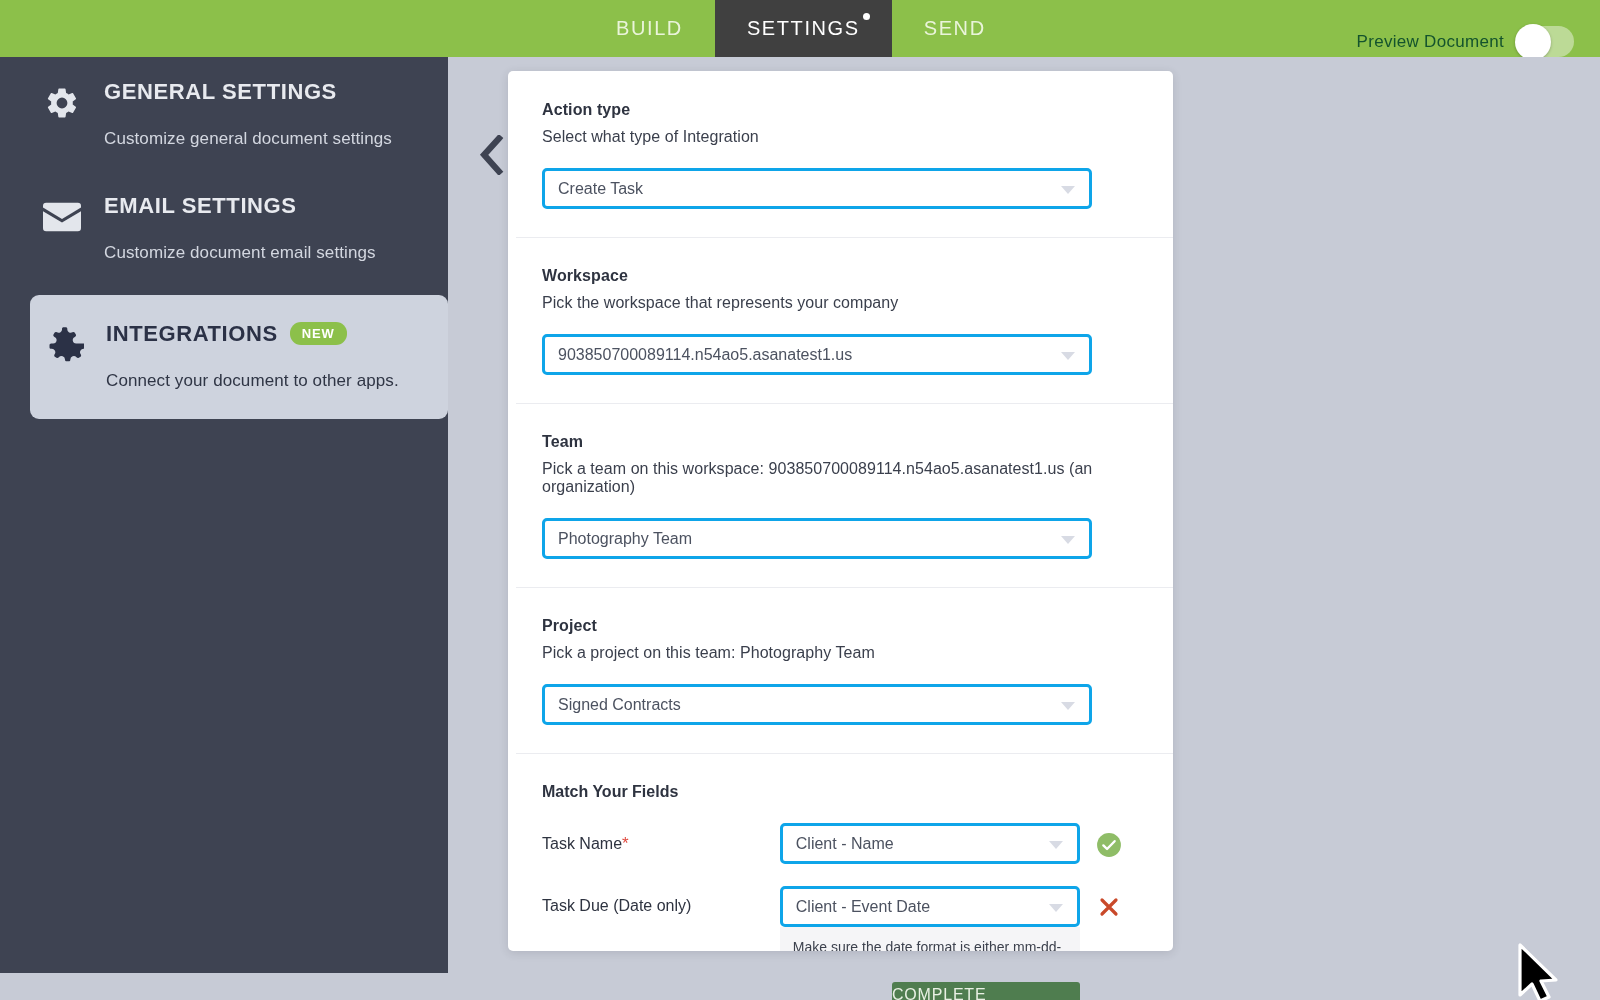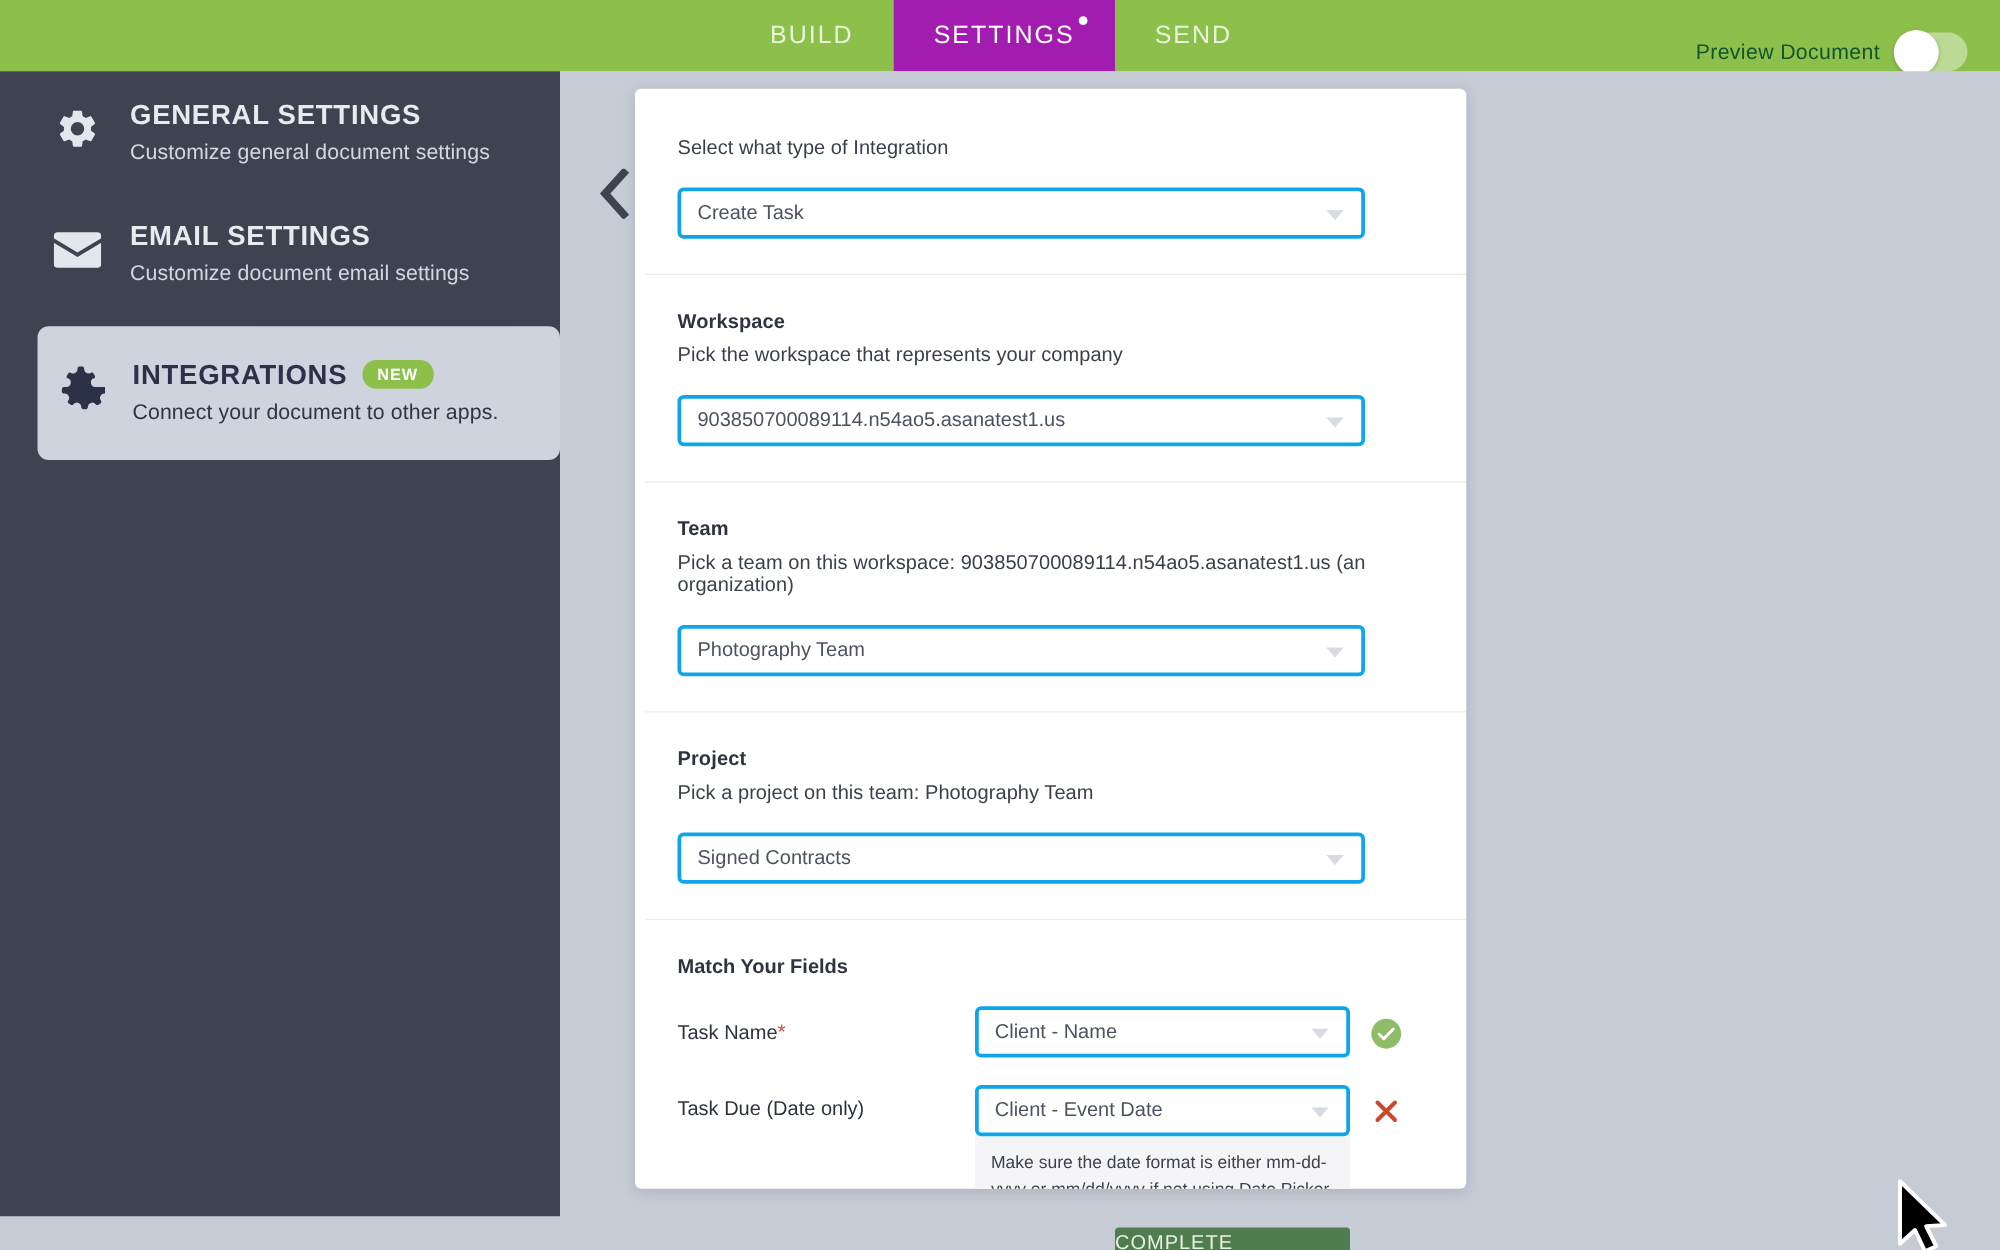--- a/index.html
+++ b/index.html
@@ -23,21 +23,21 @@
   .topbar-left-fill { width: 560px; height: 57px; }
   .top-tabs { display: flex; height: 57px; align-items: stretch; }
   .tab {
     display: flex; align-items: center; justify-content: center;
     padding: 0 32px; height: 57px;
     color: #ffffff; letter-spacing: 1.6px;
     font-size: 20px; font-weight: 400;
     position: relative; cursor: pointer;
   }
   .tab.dim { color: #eaf4da; }
-  .tab.active { background: #a21caf; color: #ffffff; }
+  .tab.active { background: #404040; color: #ffffff; }
   .tab .dot {
     position: absolute; top: 13px; right: 22px;
     width: 7px; height: 7px; border-radius: 50%;
     background: #ffffff;
   }
   .topbar-right {
     margin-left: auto; display: flex; align-items: center;
     gap: 14px; padding-right: 26px;
   }
   .preview-label {
@@ -70,21 +70,21 @@
     width: 40px; min-width: 40px; height: 40px;
     display: flex; align-items: center; justify-content: center;
     margin-top: 4px;
   }
   .nav-item .nav-icon svg { display: block; }
   .nav-title {
     font-size: 22px; font-weight: 700; letter-spacing: .6px;
     color: #e8eaef; display: flex; align-items: center; gap: 12px;
   }
   .nav-sub {
-    font-size: 17px; color: #d3d7e0; margin-top: 7px; letter-spacing: .1px;
+    font-size: 17px; color: #d3d7e0; margin-top: 24px; letter-spacing: .1px;
   }
   .nav-item.active {
     background: #ced3de;
     border-radius: 9px;
     margin: 10px 0 0 30px;
     width: 418px;
     padding: 26px 26px 28px 14px;
   }
   .nav-item.active .nav-title { color: #2b3146; }
   .nav-item.active .nav-sub { color: #2f3545; }
@@ -268,20 +268,21 @@
       </svg>
     </div>
 
     <div class="complete-btn">
       <span>COMPLETE INTEGRATION</span>
     </div>
 
     <div class="card">
 
       <div class="section">
+        <div class="sec-title">Action type</div>
         <div class="sec-desc">Select what type of Integration</div>
         <div class="select">
           <span class="val">Create Task</span>
           <span class="caret"></span>
         </div>
       </div>
 
       <div class="section">
         <div class="sec-title">Workspace</div>
         <div class="sec-desc">Pick the workspace that represents your company</div>

